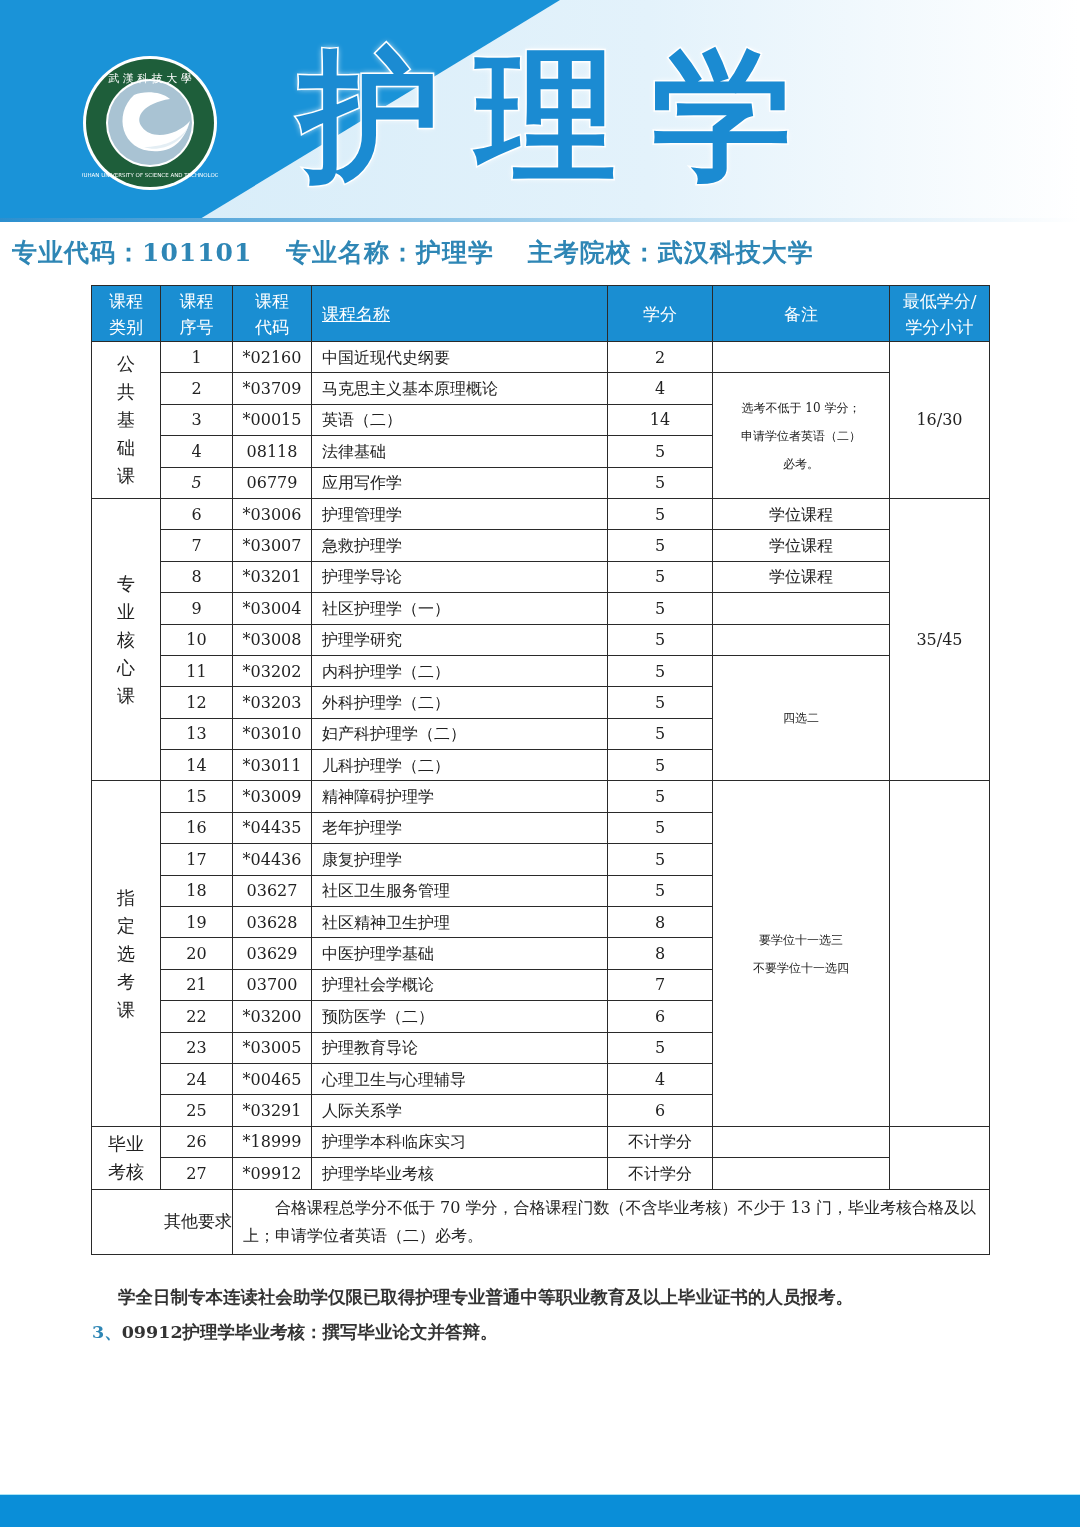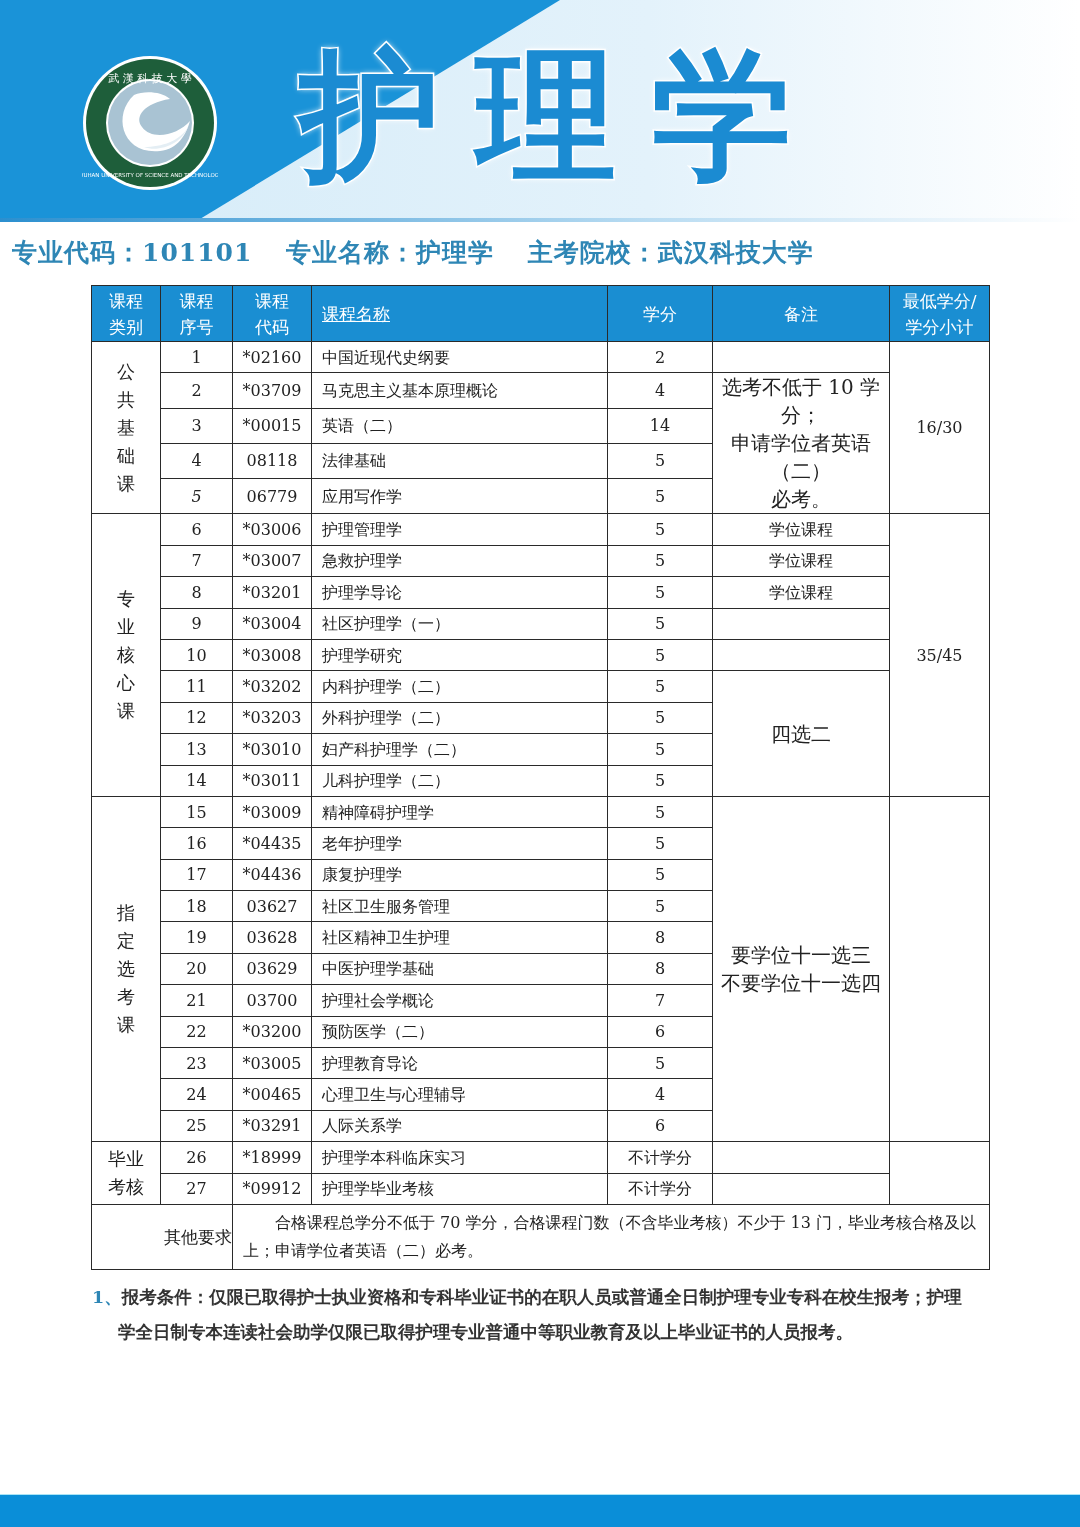--- a/index.html
+++ b/index.html
@@ -50,21 +50,21 @@
     vertical-align: middle; line-height: 1.2;
   }
   table.main th {
     background: #1a8ed2; color: #ffffff; font-weight: normal; font-size: 17px;
     height: 55px; line-height: 26px;
   }
   table.main th.name-h { text-align: left; padding-left: 10px; text-decoration: underline; }
   table.main tbody tr { height: 31.4px; }
   table.main td.name { text-align: left; padding-left: 10px; }
   table.main td.cat { font-size: 18px; line-height: 28px; }
-  table.main td.note { font-size: 20px; line-height: 28px; }
+  table.main td.note { font-size: 12px; line-height: 28px; }
   table.main td.other-label { font-size: 17px; height: 58px; text-align: right; }
   table.main td.other-text { text-align: left; padding: 4px 8px 4px 10px; line-height: 28px; text-indent: 32px; font-size: 16px; }
   .notes {
     position: absolute; left: 92px; top: 1280px; width: 905px;
     font-size: 17.5px; font-weight: bold; color: #333; line-height: 34px;
   }
   .notes .num { color: #2e86b5; font-weight: bold; }
   .notes p { margin: 0 0 1px 0; }
   .notes .indent { padding-left: 26px; }
   .footer-bar {
@@ -307,17 +307,17 @@
     </tr>
 
     <tr>
       <td class="other-label" colspan="2">其他要求</td>
       <td class="other-text" colspan="5">合格课程总学分不低于 70 学分，合格课程门数（不含毕业考核）不少于 13 门，毕业考核合格及以上；申请学位者英语（二）必考。</td>
     </tr>
   </tbody>
 </table>
 
 <div class="notes">
-  <p><span class="num">1、</span><span>报考条件：仅限已取得护士执业资格和专科毕业证书的在职人员或普通全日制护理专业专科在校生报考；护理</span></p>
   <p class="indent">学全日制专本连读社会助学仅限已取得护理专业普通中等职业教育及以上毕业证书的人员报考。</p>
+  <p><span class="num">3、</span><span>09912护理学毕业考核：撰写毕业论文并答辩。</span></p>
 </div>
 
 <div class="footer-bar"></div>
 
 </body></html>

